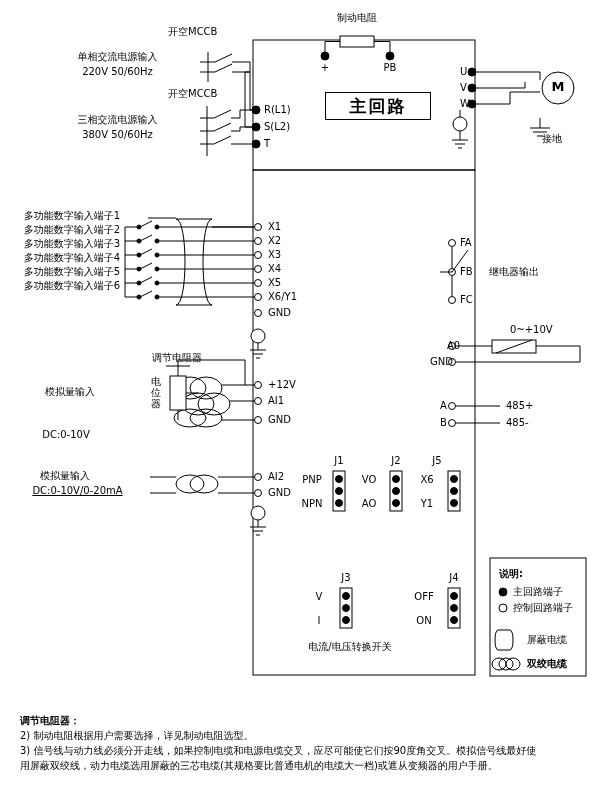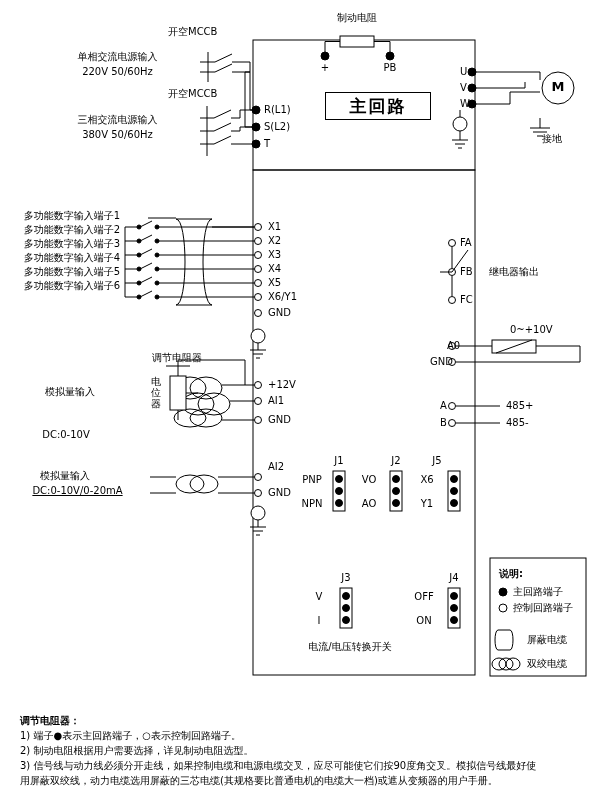--- a/index.html
+++ b/index.html
@@ -335,21 +335,21 @@
 
   <div class="lbl r" style="left:25px; top:386px; width:90px;">模拟量输入</div>
   <div class="lbl r" style="left:21px; top:401px; width:90px;margin-top:28px;">DC:0-10V</div>
 
   <div class="lbl" style="left:268px; top:379px;">+12V</div>
   <div class="lbl" style="left:268px; top:395px;">AI1</div>
   <div class="lbl" style="left:268px; top:414px;">GND</div>
 
   <div class="lbl r" style="left:15px; top:470px; width:100px;">模拟量输入</div>
   <div class="lbl r" style="left:15px; top:485px; width:125px;text-decoration:underline;">DC:0-10V/0-20mA</div>
-  <div class="lbl" style="left:268px; top:461px;">AI2</div>
+  <div class="lbl" style="left:268px; top:471px;">AI2</div>
   <div class="lbl" style="left:268px; top:487px;">GND</div>
 
   <div class="lbl" style="left:460px; top:237px;">FA</div>
   <div class="lbl" style="left:460px; top:266px;">FB</div>
   <div class="lbl" style="left:460px; top:294px;">FC</div>
   <div class="lbl" style="left:489px; top:266px;">继电器输出</div>
 
   <div class="lbl" style="left:510px; top:324px;">0~+10V</div>
   <div class="lbl" style="left:447px; top:340px;">A0</div>
   <div class="lbl" style="left:430px; top:356px;">GND</div>
@@ -378,23 +378,22 @@
   <div class="lbl c" style="left:439px; top:572px; width:30px;">J4</div>
   <div class="lbl r" style="left:405px; top:591px; width:38px;">OFF</div>
   <div class="lbl r" style="left:405px; top:615px; width:38px;">ON</div>
 
   <div class="lbl c" style="left:280px; top:641px; width:140px;">电流/电压转换开关</div>
 
   <div class="lbl" style="left:499px; top:568px; font-weight:bold;">说明:</div>
   <div class="lbl" style="left:513px; top:586px;">主回路端子</div>
   <div class="lbl" style="left:513px; top:602px;">控制回路端子</div>
   <div class="lbl" style="left:527px; top:634px;">屏蔽电缆</div>
-  <div class="lbl" style="left:527px; top:658px;">双绞电缆</div>
+  <div class="lbl" style="left:527px; top:658px;font-weight:bold;">双绞电缆</div>
 
   <div class="notes">
     <div class="hd">调节电阻器：</div>
-    <div>1) 端子●表示主回路端子，○表示控制回路端子。</div>
     <div>2) 制动电阻根据用户需要选择，详见制动电阻选型。</div>
     <div>3) 信号线与动力线必须分开走线，如果控制电缆和电源电缆交叉，应尽可能使它们按90度角交叉。模拟信号线最好使</div>
     <div>用屏蔽双绞线，动力电缆选用屏蔽的三芯电缆(其规格要比普通电机的电缆大一档)或遮从变频器的用户手册。</div>
   </div>
 
 </div>
 
 </body></html>

